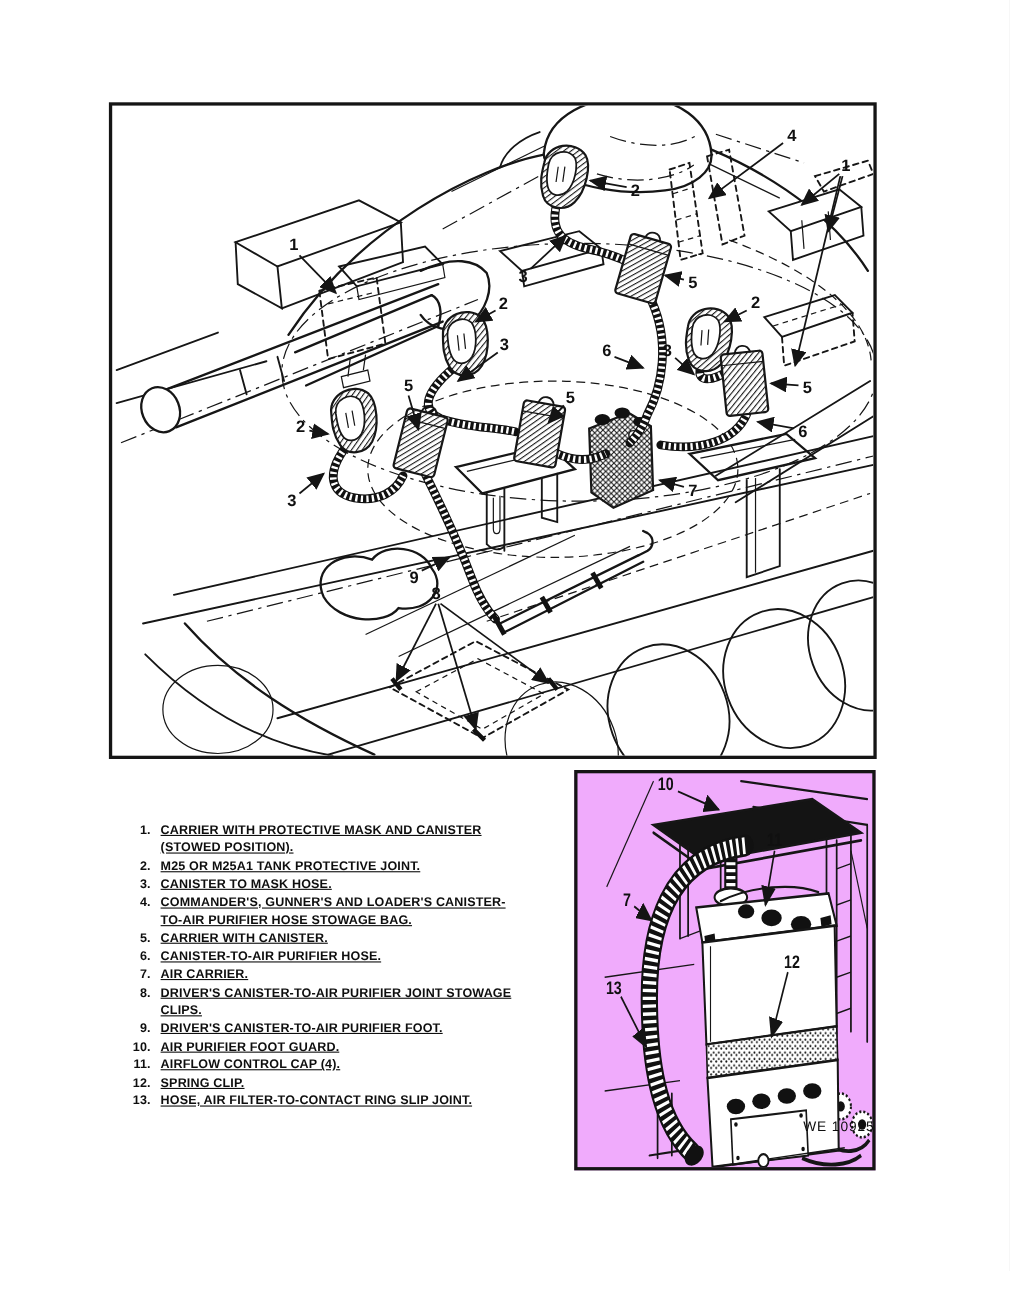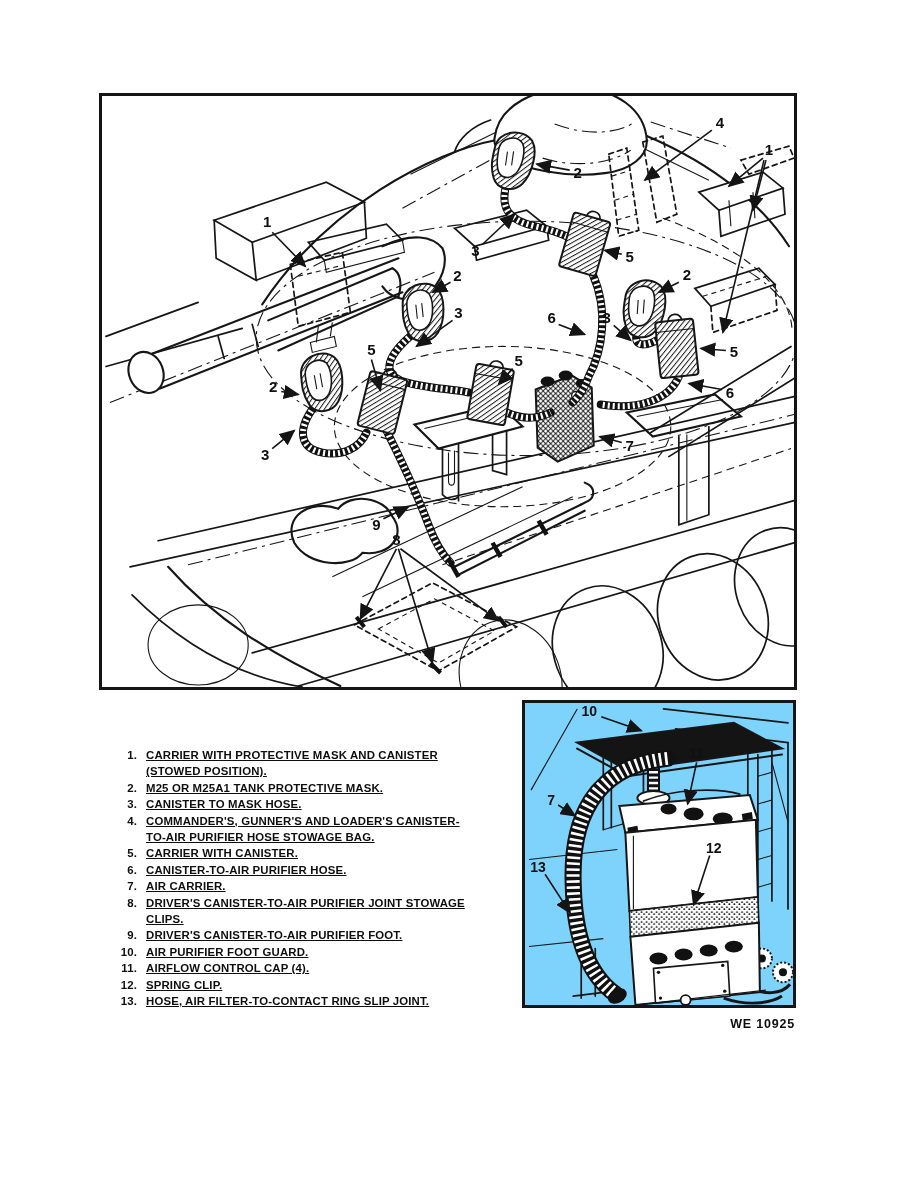--- a/index.html
+++ b/index.html
@@ -5,34 +5,34 @@
   html,body{margin:0;padding:0;background:#e8e8e8;}
   .page{
     position:relative;width:918px;height:1188px;background:#ffffff;
     font-family:"Liberation Sans",sans-serif;color:#111;overflow:hidden;
   }
   .main-fig{
     position:absolute;left:99px;top:93px;width:698px;height:597px;
     border:3.5px solid #151515;box-sizing:border-box;background:#fff;overflow:hidden;
   }
   .inset-fig{
-    position:absolute;left:522px;top:700px;width:274px;height:308px;
-    border:3.5px solid #151515;box-sizing:border-box;background:#7dd3fc;overflow:hidden;
+    position:absolute;left:522px;top:700px;width:274px;height:364px;
+    border:3.5px solid #151515;box-sizing:border-box;background:#f0abfc;overflow:hidden;padding-left:21px;
   }
   .main-fig svg,.inset-fig svg{display:block;width:100%;height:100%;}
   .legend{
     position:absolute;left:107px;top:747px;width:400px;
     font-weight:700;font-size:11.4px;line-height:16.4px;letter-spacing:0.15px;color:#0e0e0e;
   }
   .legend-row{display:flex;align-items:flex-start;}
   .legend-num{width:30px;text-align:right;margin-right:9px;white-space:pre;flex:none;}
   .legend-text{width:352px;white-space:pre-line;text-decoration:underline;}
   .we-number{
     position:absolute;left:700px;top:1017px;width:95px;text-align:right;
-    font-weight:700;font-size:12.5px;letter-spacing:0.8px;color:#0e0e0e;
+    font-weight:400;font-size:12.5px;letter-spacing:0.8px;color:#0e0e0e;
   }
   
   .ln{stroke:#161616;fill:none;stroke-width:1.7;stroke-linecap:round;}
   .ln2{stroke:#161616;fill:none;stroke-width:2.1;stroke-linecap:round;}
   .thin{stroke:#161616;fill:none;stroke-width:1.1;}
   .dd{stroke-dasharray:15 5 3 5;}
   .dsh{stroke-dasharray:8 5;}
   .dsh2{stroke-dasharray:5 4;}
   .wfill{fill:#fff;}
   .hoseb{stroke:#111;fill:none;stroke-width:8;stroke-linecap:round;}
@@ -316,21 +316,21 @@
   </div>
 
   <div class="legend">
     <div class="legend-row">
         <div class="legend-num">1.</div>
         <div class="legend-text">CARRIER WITH PROTECTIVE MASK AND CANISTER
 (STOWED POSITION).</div>
       </div>
     <div class="legend-row">
         <div class="legend-num">2.</div>
-        <div class="legend-text">M25 OR M25A1 TANK PROTECTIVE MASK.</div>
+        <div class="legend-text">M25 OR M25A1 TANK PROTECTIVE JOINT.</div>
       </div>
     <div class="legend-row">
         <div class="legend-num">3.</div>
         <div class="legend-text">CANISTER TO MASK HOSE.</div>
       </div>
     <div class="legend-row">
         <div class="legend-num">4.</div>
         <div class="legend-text">COMMANDER'S, GUNNER'S AND LOADER'S CANISTER-
 TO-AIR PURIFIER HOSE STOWAGE BAG.</div>
       </div>

